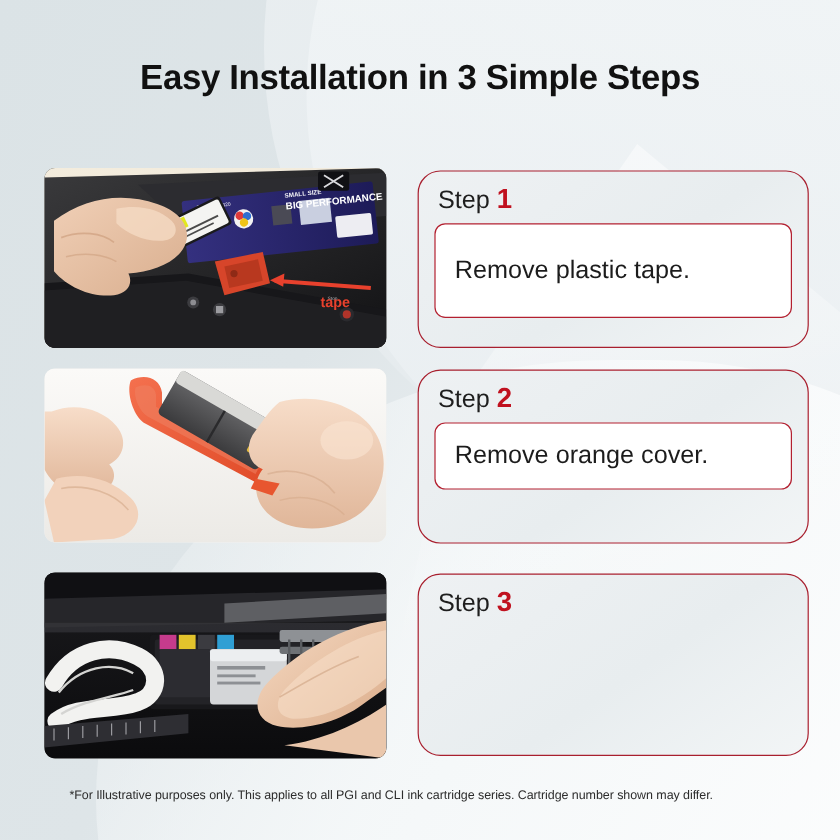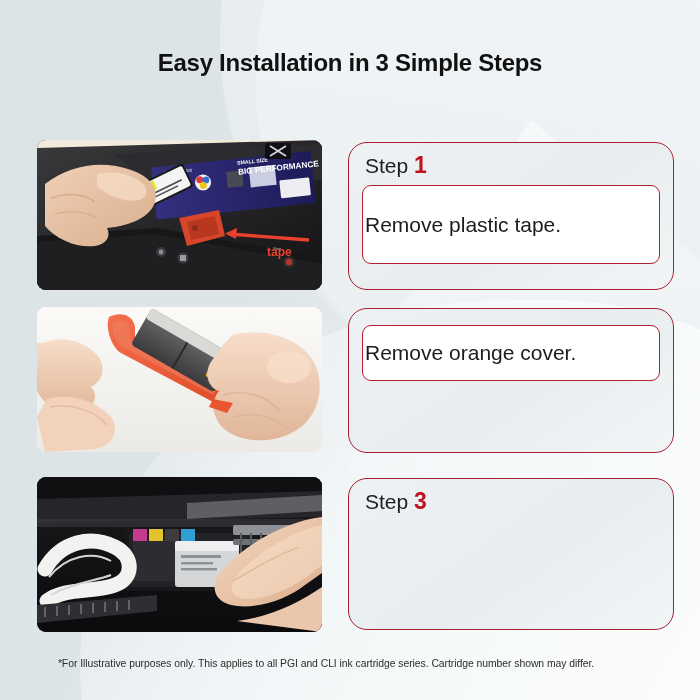--- a/index.html
+++ b/index.html
@@ -40,21 +40,21 @@
     position:absolute; top:120px; left:300px;
     width:420px; height:560px;
     background:linear-gradient(168deg, rgba(255,255,255,.55) 0%, rgba(255,255,255,0) 70%);
     clip-path:polygon(55% 0%, 100% 28%, 100% 100%, 0% 100%, 18% 40%);
   }
 
   
   #title {
     position:absolute; top:49px; left:0; width:700px;
     text-align:center;
-    font-size:24px; font-weight:bold; color:#111111;
+    font-size:29px; font-weight:bold; color:#111111;
     letter-spacing:-.3px;
   }
 
   
   .photo {
     position:absolute; left:37px; width:285px;
     border-radius:9px; overflow:hidden;
     background:#2a2a2a;
   }
   #photo-1 { top:140px; height:150px; }
@@ -79,21 +79,21 @@
     line-height:1.15; margin-left:3px;
   }
   .step-num { color:#c0111f; font-weight:bold; font-size:23px; }
 
   .step-box {
     margin-top:7px;
     border:1.5px solid #b32030; border-radius:9px;
     background:#ffffff;
     height:calc(100% - 38px);
     display:flex; align-items:center;
-    padding:0 2px;
+    padding:0 16px;
   }
   #card-1 .step-box { height:79px; }
   #card-2 .step-box { height:56px; }
   #card-3 .step-box { height:80px; }
   .step-text { font-size:21px; color:#1c1c1c; font-weight:400; }
 
   
   #footer {
     position:absolute; top:658px; left:0; width:652px;
     text-align:center;
@@ -309,20 +309,24 @@
   <div class="step-label">
     <span>Step</span>
     <span class="step-num">1</span>
   </div>
   <div class="step-box">
     <span class="step-text">Remove plastic tape.</span>
   </div>
 </div>
 
 <div class="step-card" id="card-2">
+  <div class="step-label">
+    <span>Step</span>
+    <span class="step-num">2</span>
+  </div>
   <div class="step-box">
     <span class="step-text">Remove orange cover.</span>
   </div>
 </div>
 
 <div class="step-card" id="card-3">
   <div class="step-label">
     <span>Step</span>
     <span class="step-num">3</span>
   </div>

